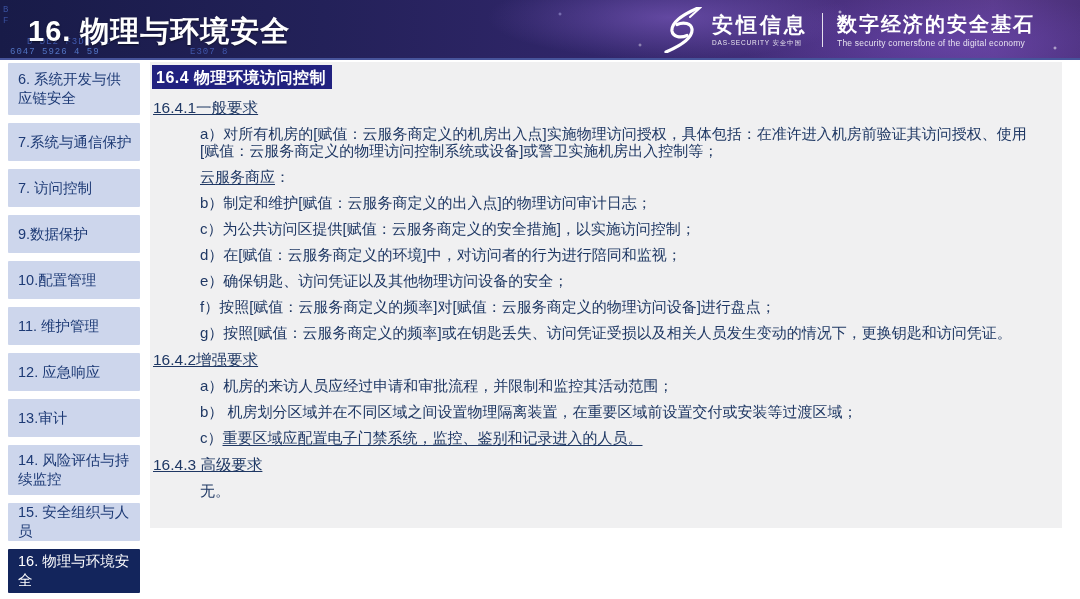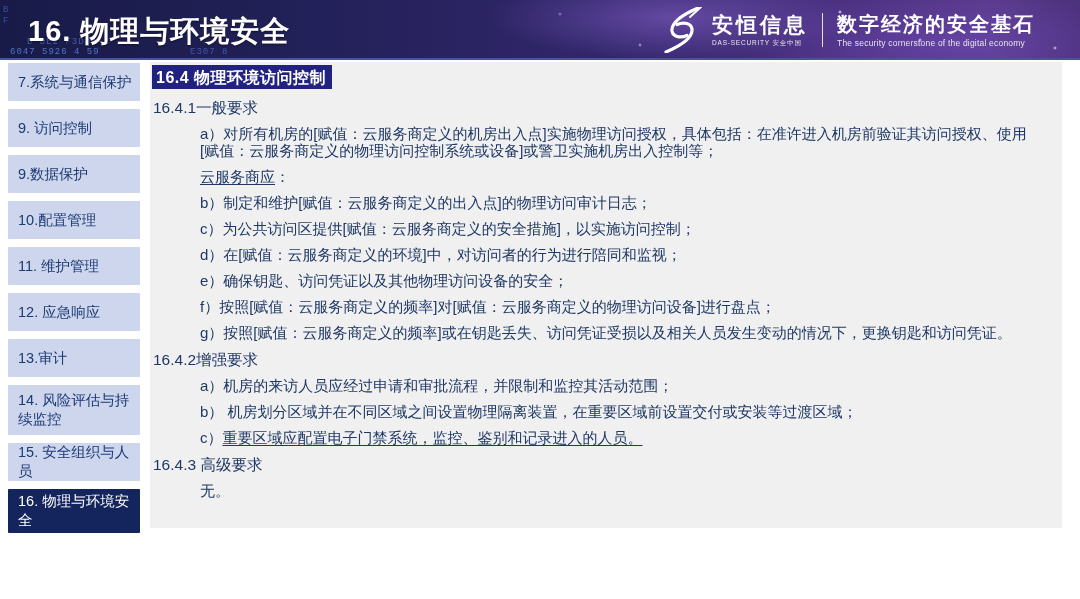--- a/index.html
+++ b/index.html
@@ -71,21 +71,21 @@
   }
   .content{
     position:absolute;left:150px;top:62px;width:836px;
     color:#1f3864;font-size:15px;line-height:17px;
   }
   .heading-bar{
     display:inline-block;background:#21217f;color:#ffffff;
     font-size:16px;font-weight:bold;
     padding:4px 6px 3px 4px;margin:3px 0 0 2px;letter-spacing:.5px;
   }
-  .sec-title{margin:10px 0 0 3px;font-size:15.5px;}
+  .sec-title{margin:10px 0 0 3px;font-size:15.5px;text-decoration:underline;}
   .indent{margin-left:50px;width:845px;}
   .indent p{margin:9px 0 0;}
   .u{text-decoration:underline;text-underline-offset:2px;}
 </style>
 </head>
 <body>
 
 <div class="slide">
 
   <div class="header">
@@ -109,22 +109,23 @@
       </div>
       <div class="logo-divider"></div>
       <div class="slogan-block">
         <div class="slogan-cn">数字经济的安全基石</div>
         <div class="slogan-en">The security cornerstone of the digital economy</div>
       </div>
     </div>
   </div>
 
   <div class="sidebar">
+    <div class="side-item h52">6. 系统开发与供应链安全</div>
     <div class="side-item h38">7.系统与通信保护</div>
-    <div class="side-item h38">9. 访问控制</div>
+    <div class="side-item h38">7. 访问控制</div>
     <div class="side-item h38">9.数据保护</div>
     <div class="side-item h38">10.配置管理</div>
     <div class="side-item h38">11. 维护管理</div>
     <div class="side-item h38">12. 应急响应</div>
     <div class="side-item h38">13.审计</div>
     <div class="side-item h50">14. 风险评估与持续监控</div>
     <div class="side-item h38">15. 安全组织与人员</div>
     <div class="side-item h44 active">16. 物理与环境安全</div>
   </div>
 

